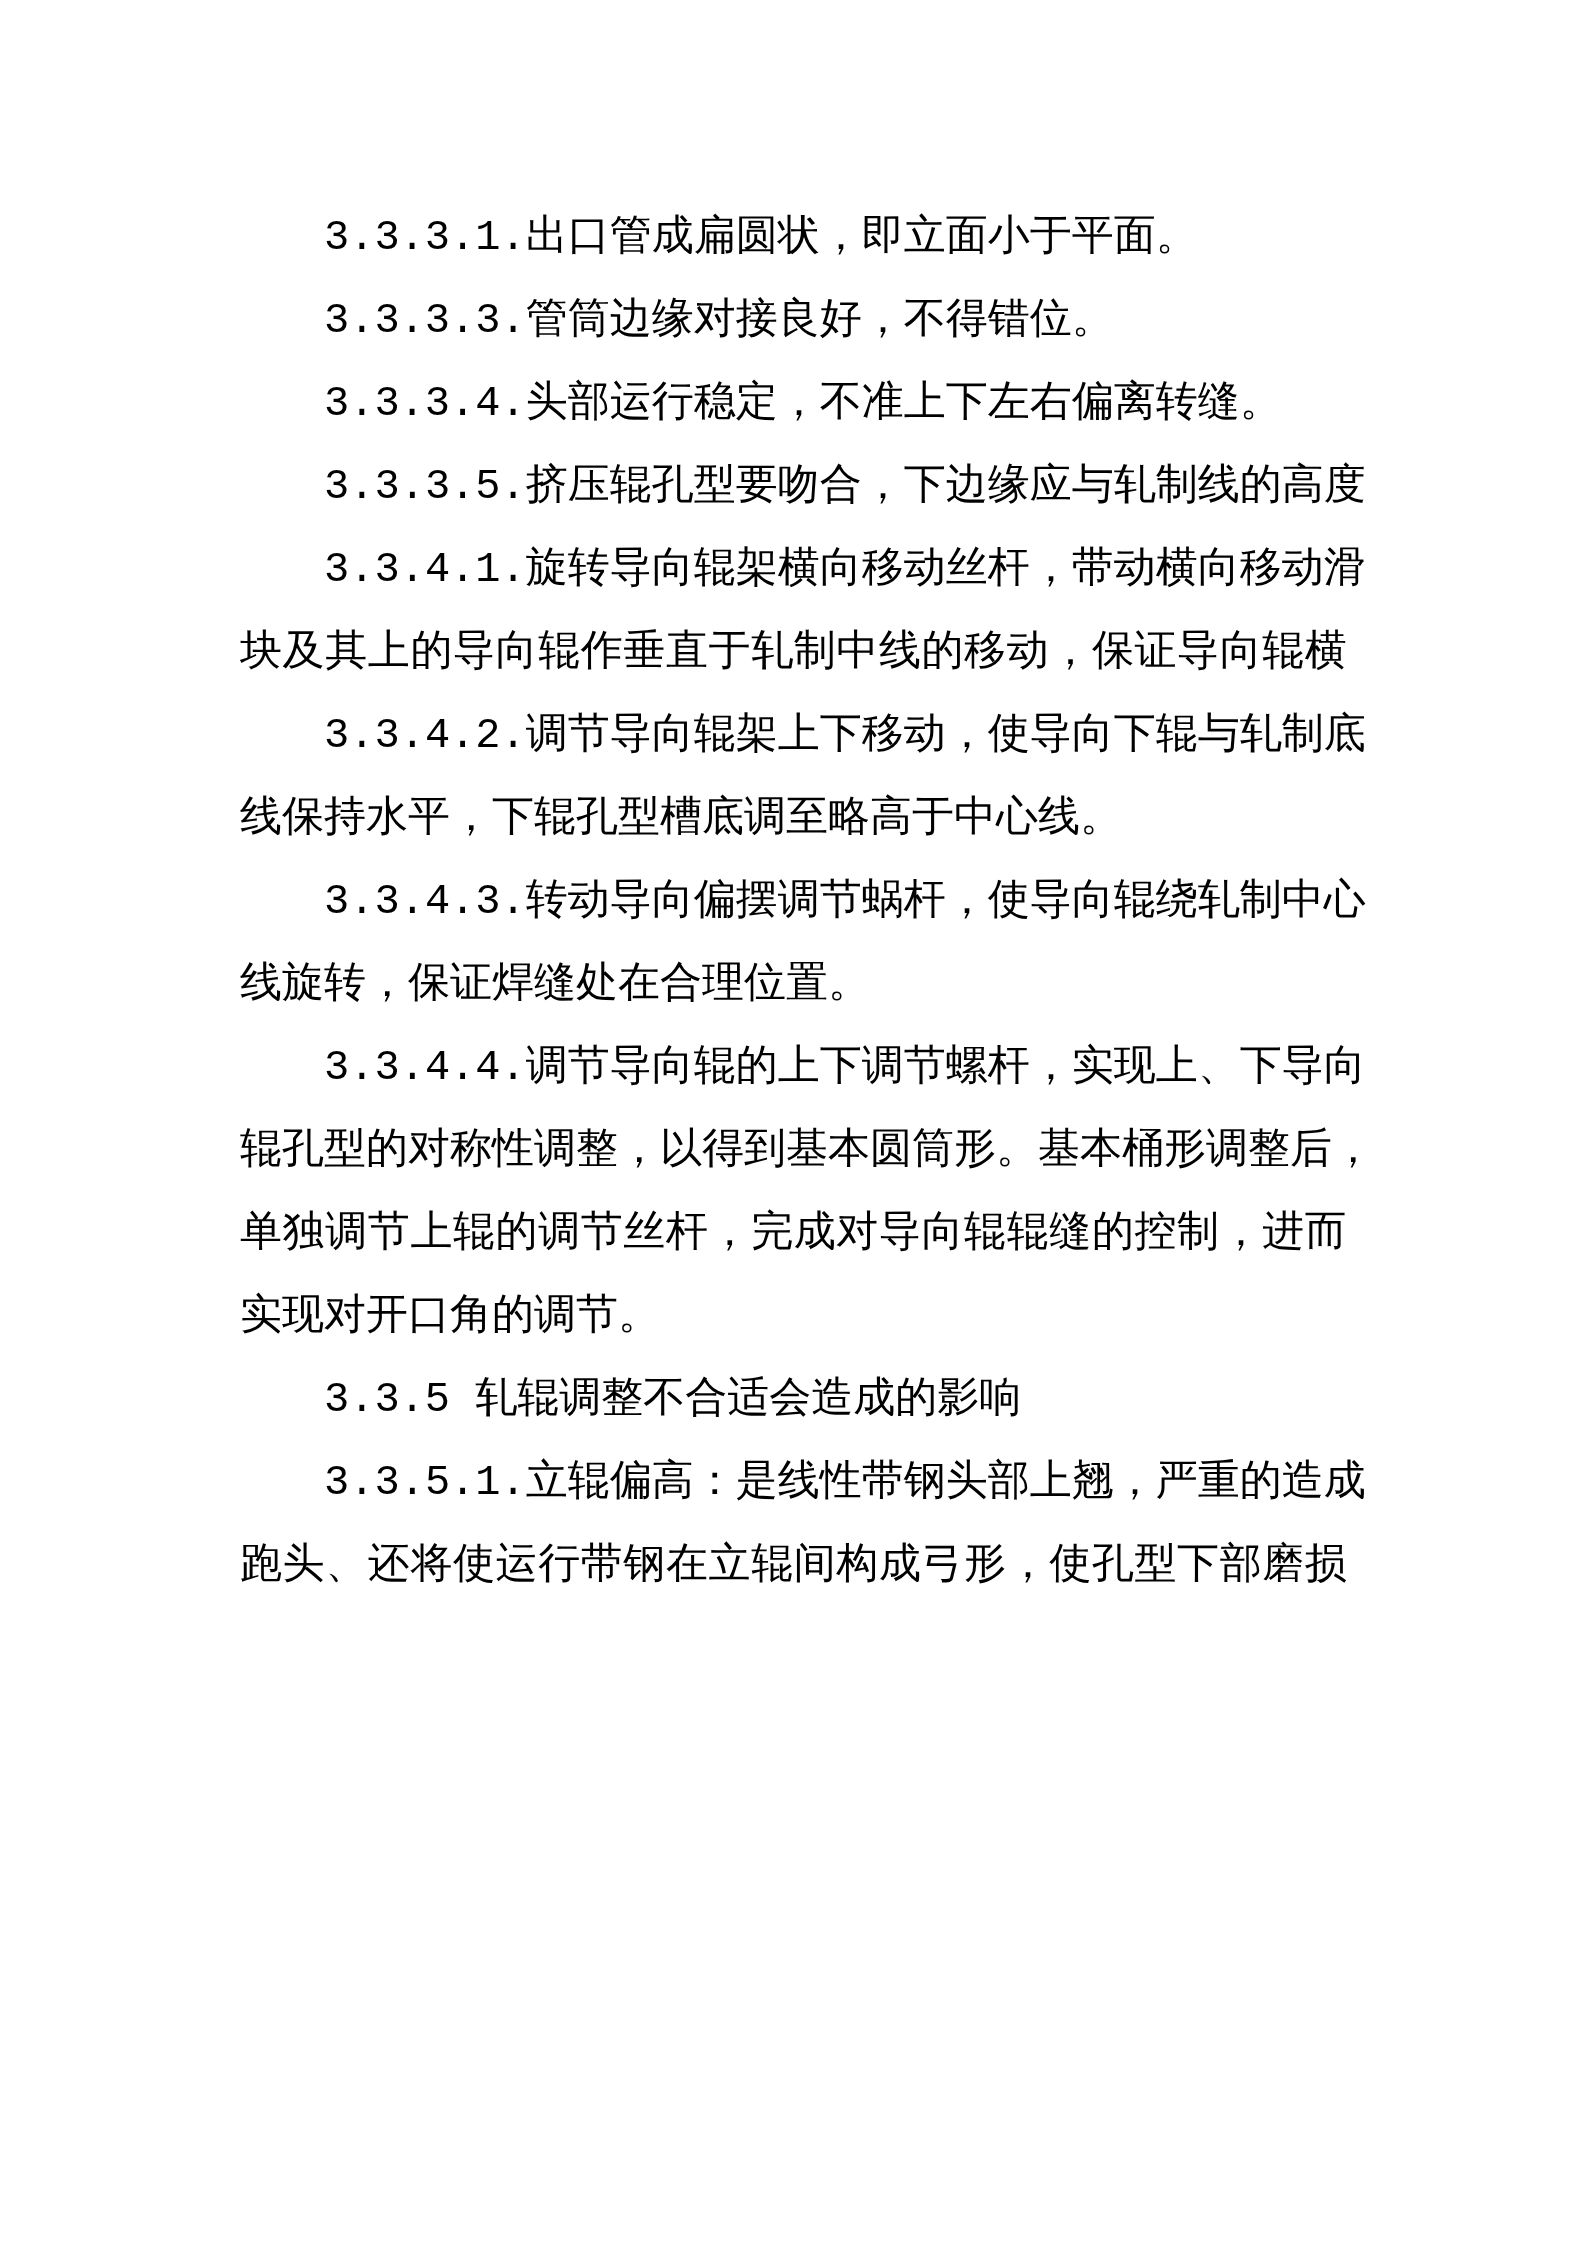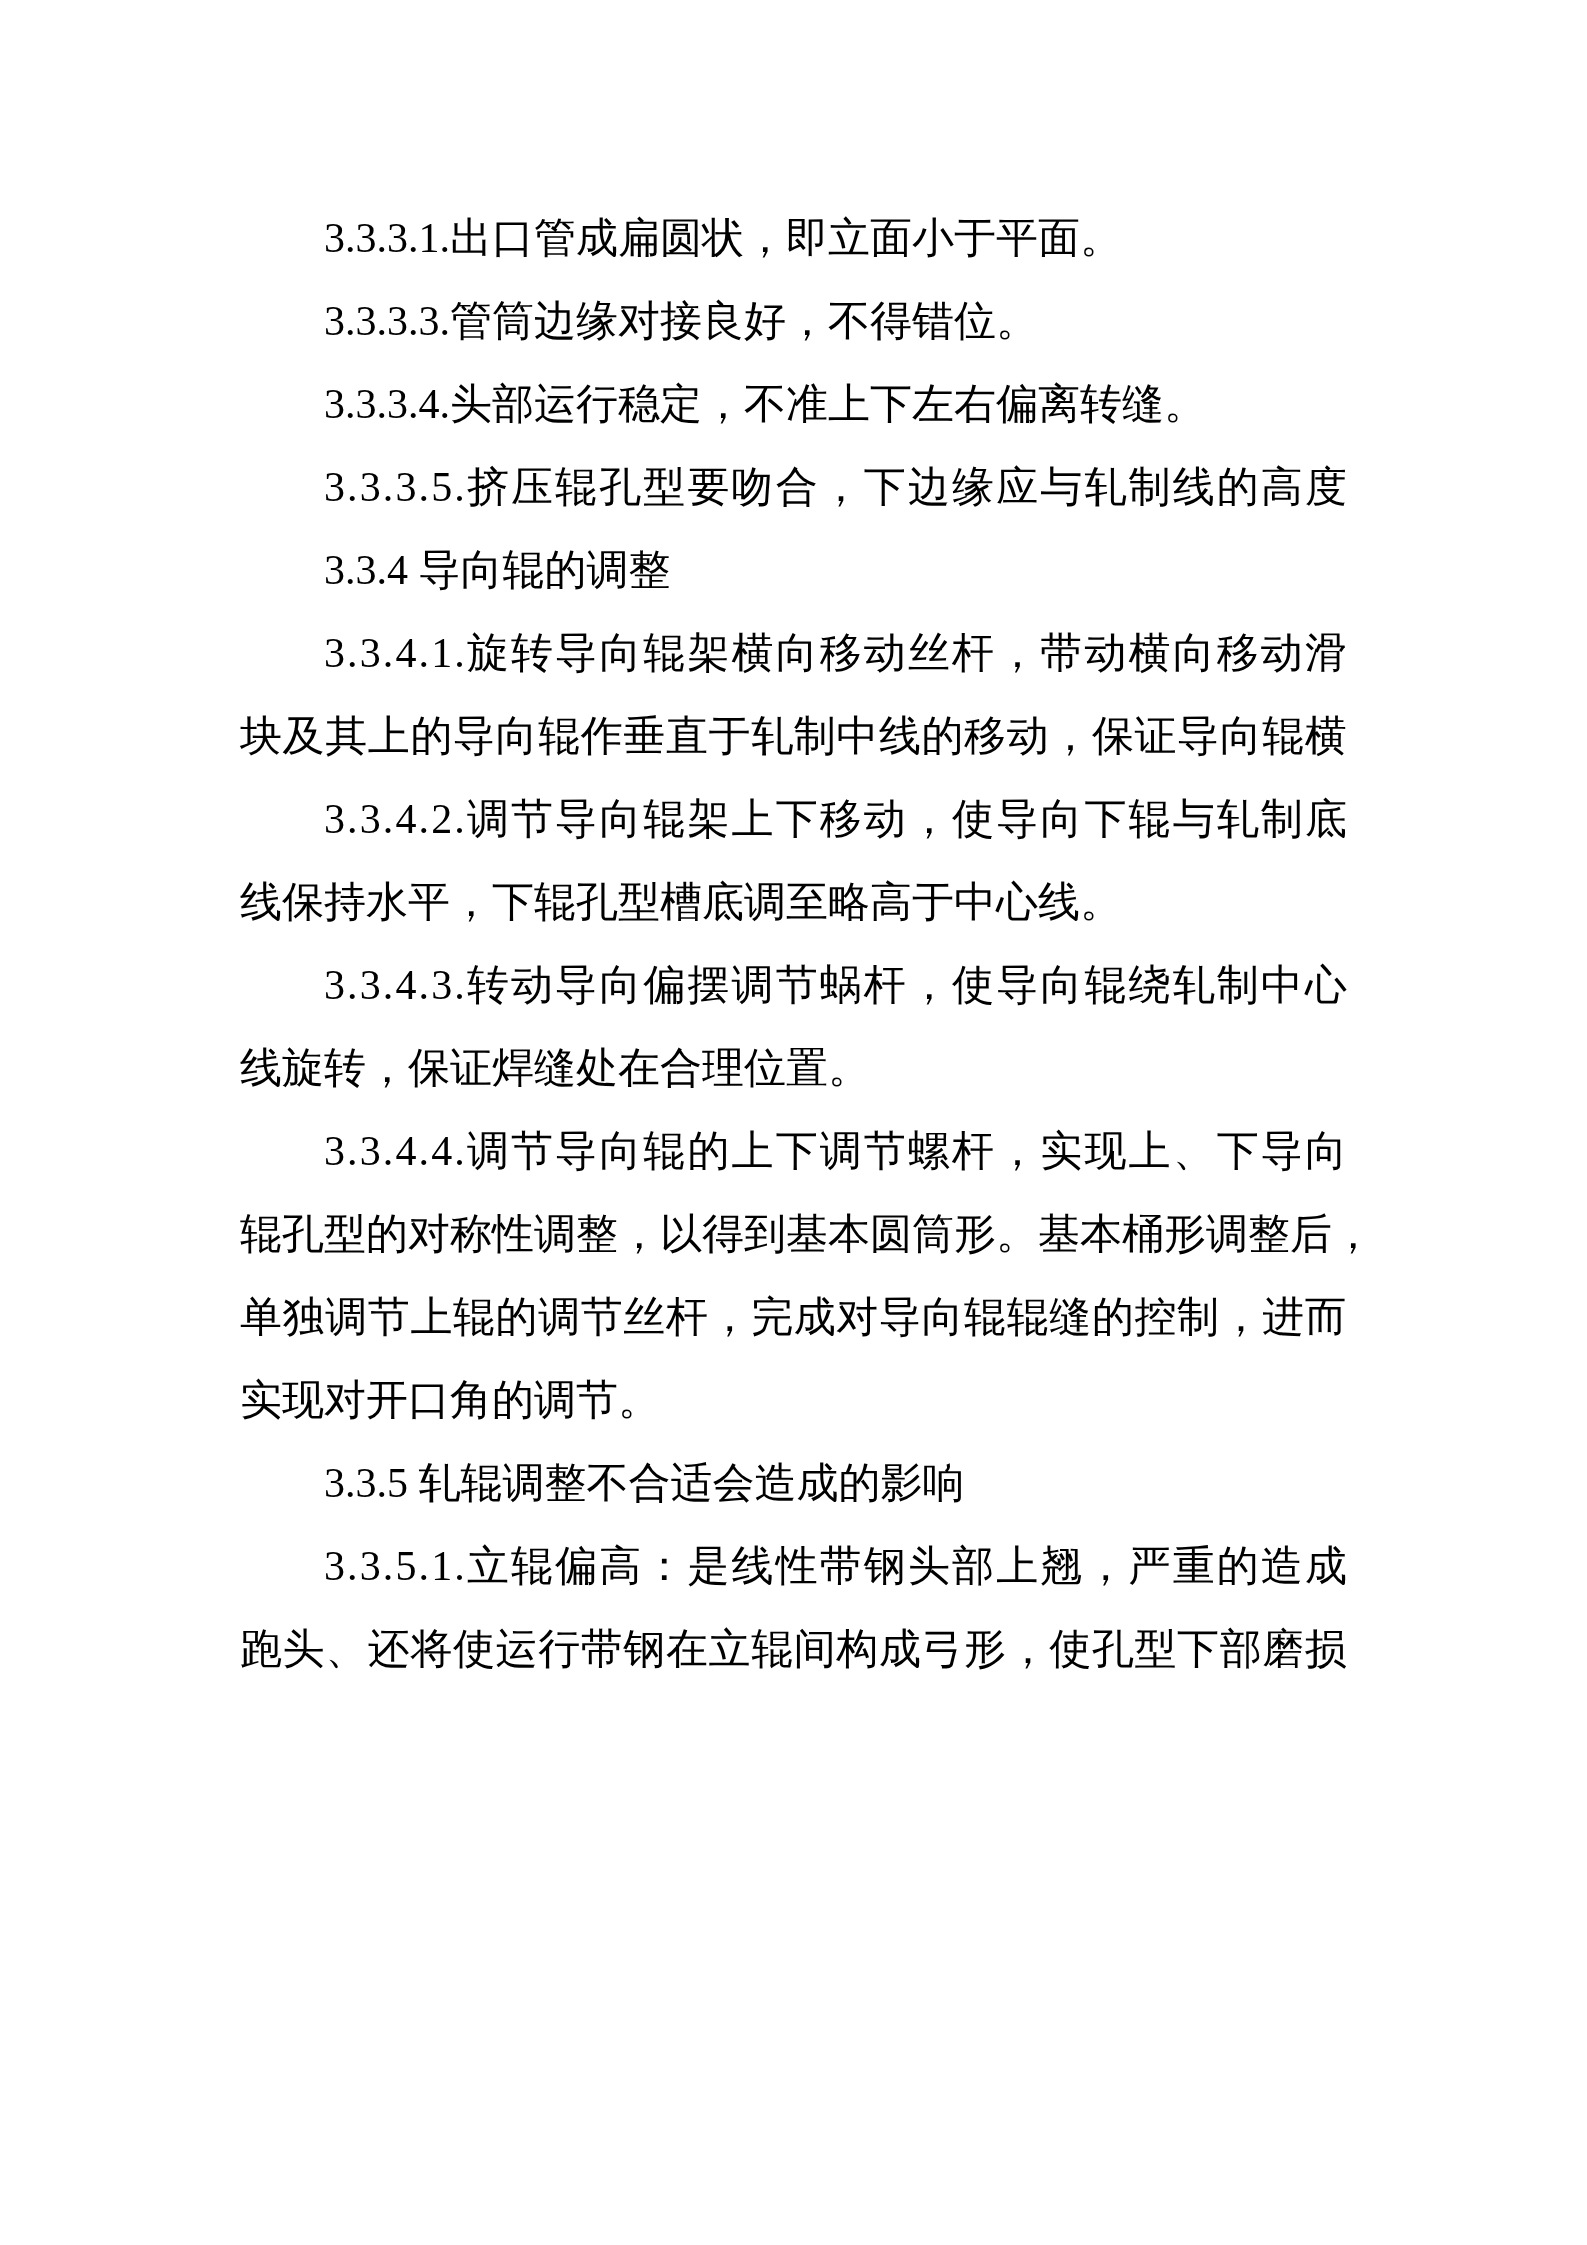--- a/index.html
+++ b/index.html
@@ -11,21 +11,21 @@
     width: 1587px;
     height: 2245px;
     overflow: hidden;
   }
   .page {
     box-sizing: border-box;
     width: 1587px;
     height: 1591px;
     padding: 197px 240px 14px 240px;
     background: #ffffff;
-    font-family: Liberation Serif, serif;
+    font-family: Liberation Mono, monospace;
     color: #000000;
   }
   .para {
     margin: 0;
   }
   .line {
     height: 83px;
     line-height: 83px;
     font-size: 42px;
     color: #000000;
@@ -81,23 +81,20 @@
         <span>缘</span>
         <span>应</span>
         <span>与</span>
         <span>轧</span>
         <span>制</span>
         <span>线</span>
         <span>的</span>
         <span>高</span>
         <span>度</span>
       </div>
-    </div>
-    <div class="para">
-      <div class="line indent">3.3.4 导向辊的调整</div>
     </div>
     <div class="para">
       <div class="line indent fill">
         <span>3</span>
         <span>.</span>
         <span>3</span>
         <span>.</span>
         <span>4</span>
         <span>.</span>
         <span>1</span>

